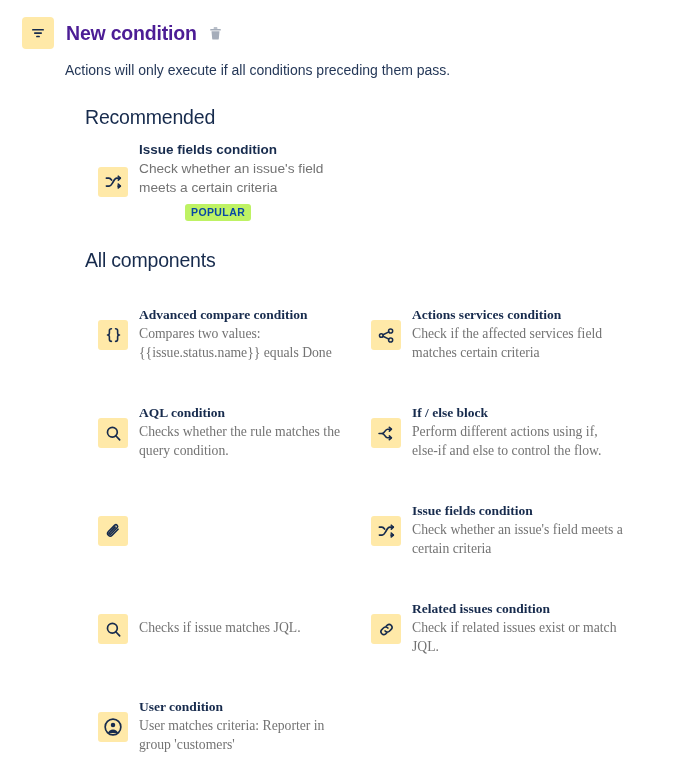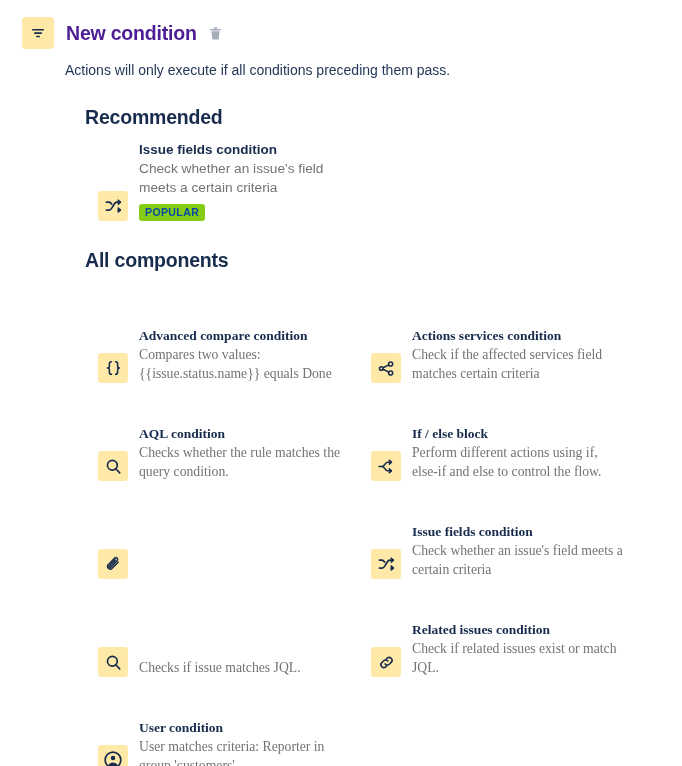--- a/index.html
+++ b/index.html
@@ -59,40 +59,40 @@
 
   
   .section {
     margin-left: 85px;
   }
   .section-recommended { margin-top: 26px; }
   .section-all { margin-top: 28px; }
 
   .section-title {
     font-size: 19.5px;
-    font-weight: bold;
+    font-weight: normal;
     color: #172B4D;
     letter-spacing: -0.2px;
     margin: 0;
   }
 
   
   .grid {
     display: grid;
     grid-template-columns: 273px 273px;
     margin-top: 13px;
   }
   .grid-single {
     display: block;
     margin-top: 12px;
   }
 
   .component {
     display: flex;
-    align-items: flex-end;
+    align-items: center;
     padding: 0 0 0 13px;
     margin-bottom: 24px;
     cursor: pointer;
     box-sizing: border-box;
   }
   .grid .component { margin-bottom: 0; height: 98px; font-family: Liberation Serif, serif; }
 
   .comp-icon {
     width: 30px;
     height: 30px;
@@ -116,28 +116,29 @@
   }
   .comp-desc {
     font-size: 13.7px;
     color: #737373;
     line-height: 18.5px;
     max-width: 212px;
     margin-top: 1px;
   }
   .badge {
     display: inline-block;
-    background: #84cc16;
+    background: #bef264;
     color: #0747A6;
     font-size: 10.5px;
     font-weight: bold;
     letter-spacing: 0.4px;
     padding: 2px 6px 3px 6px;
     border-radius: 3px;
     margin-top: 7px;
+    margin-left: 46px;
   }
 
   svg { display: block; }
 </style>
 </head>
 <body>
 
 <div class="header">
   <div class="header-icon">
     <svg width="18" height="18" viewBox="0 0 24 24" aria-hidden="true">

